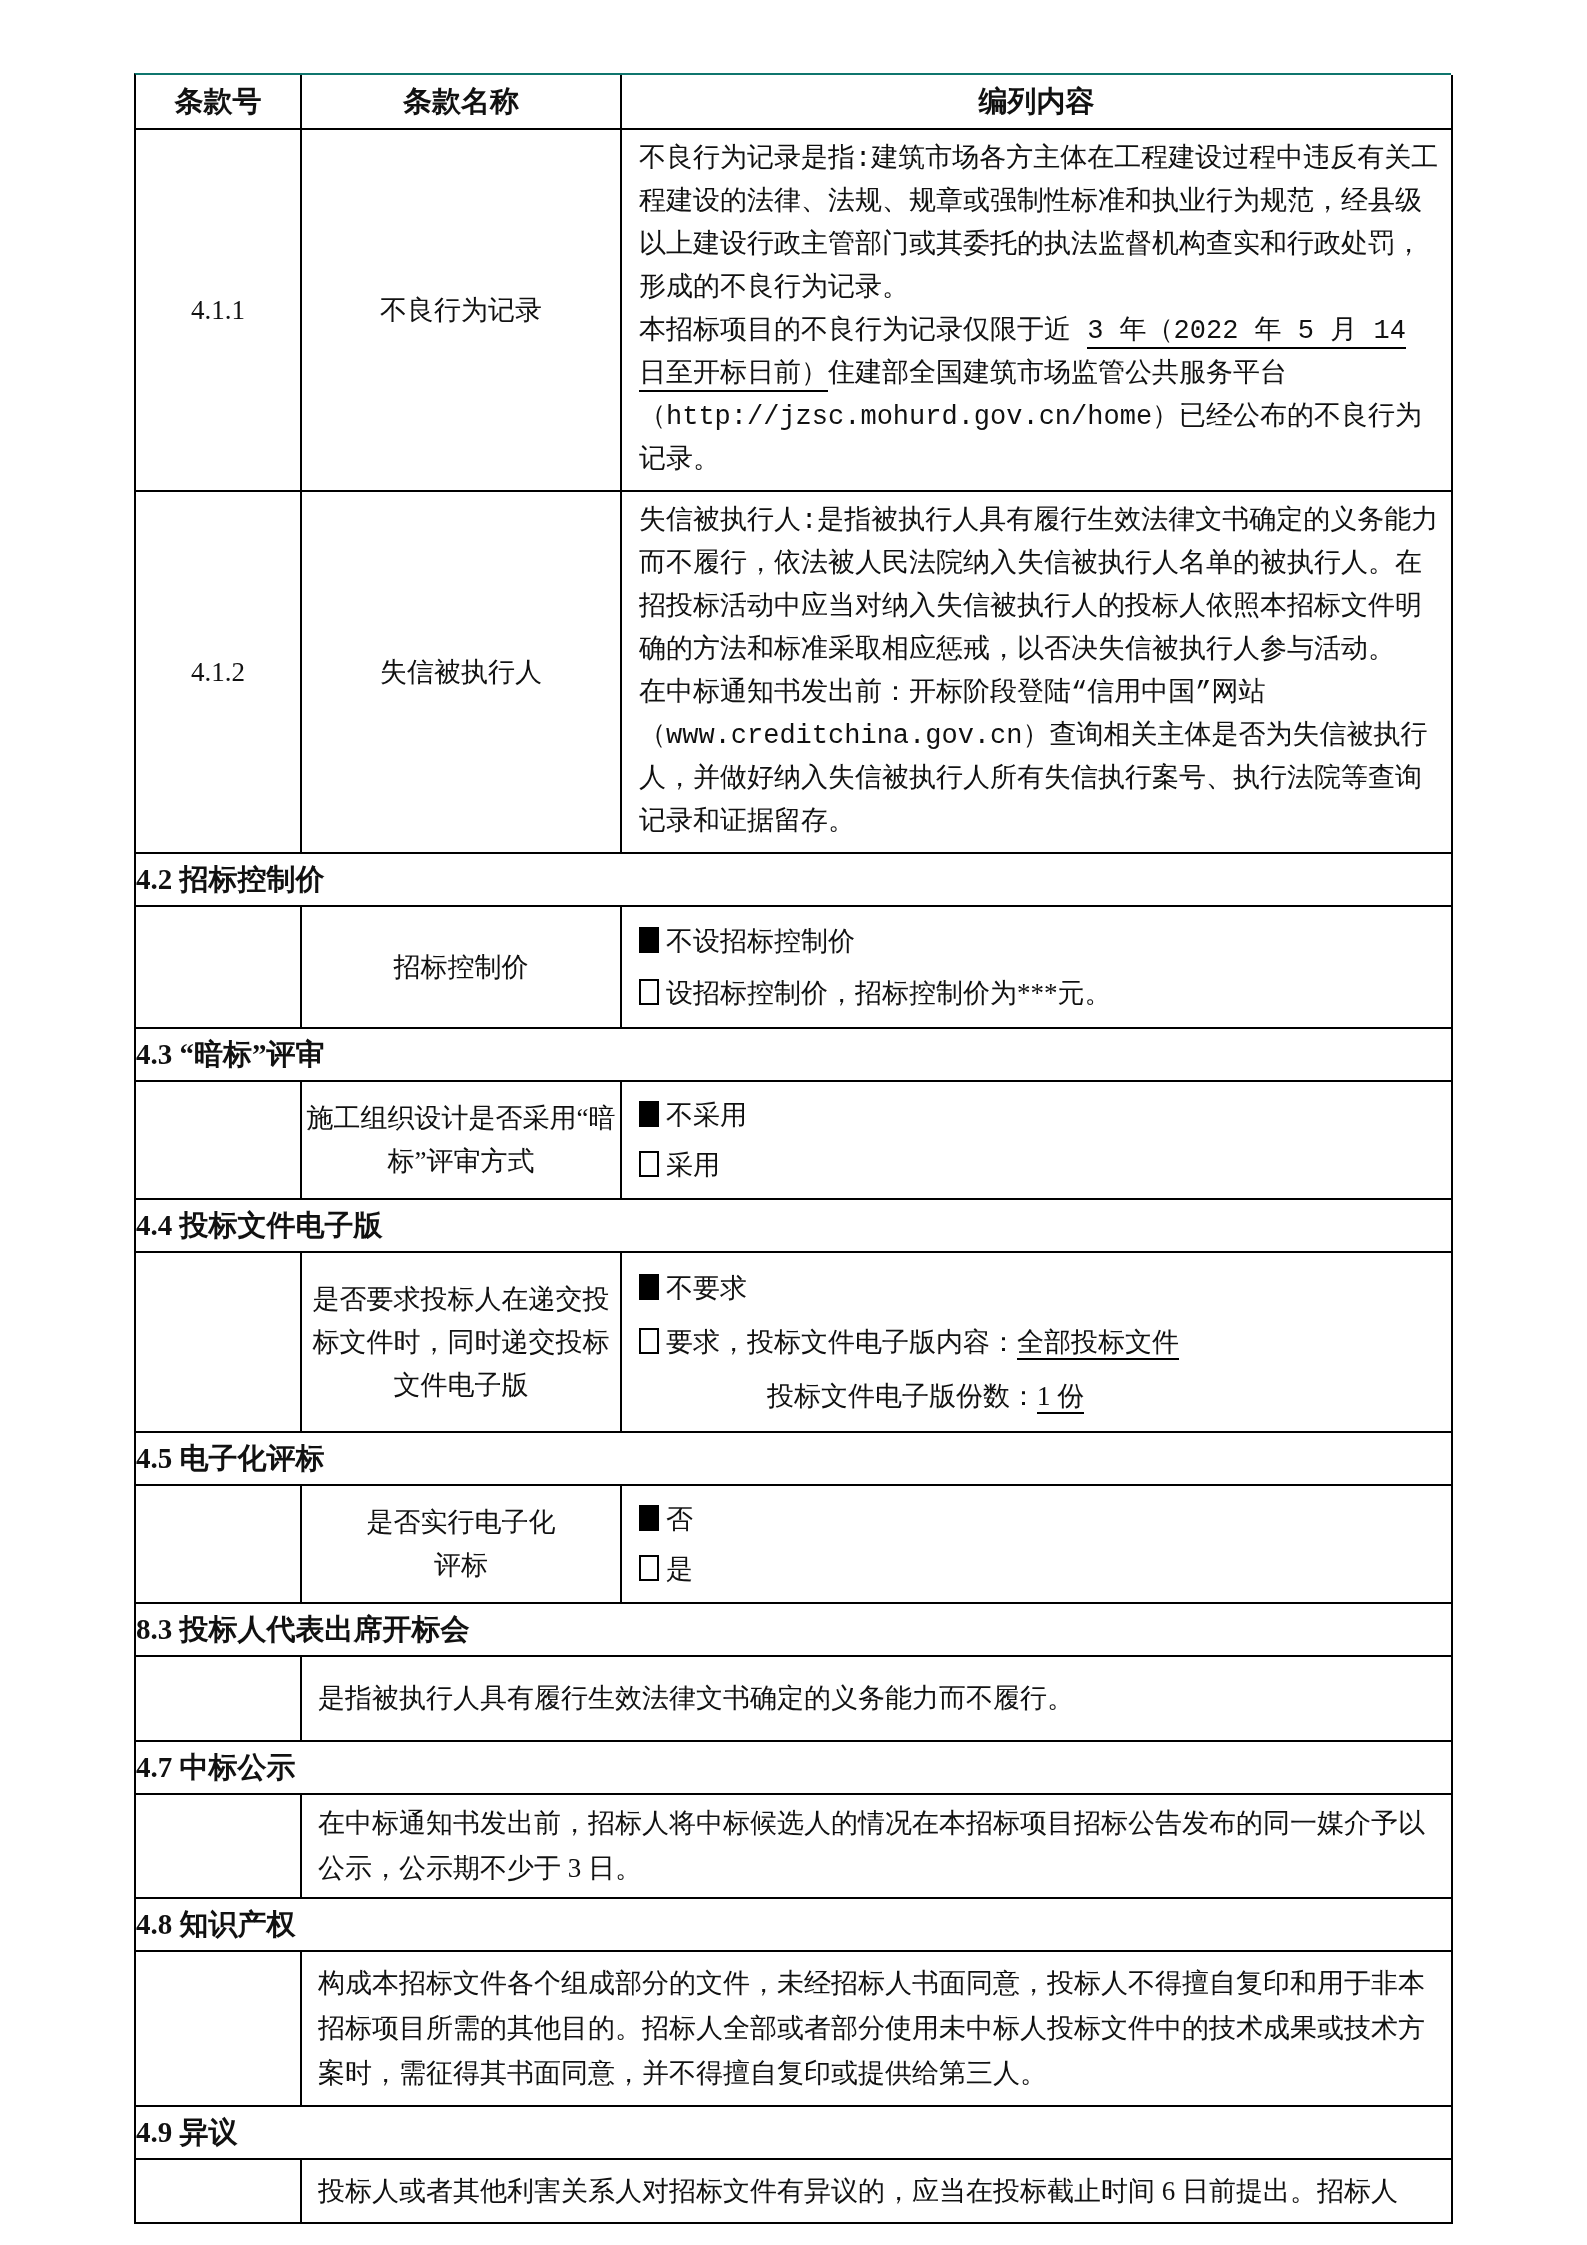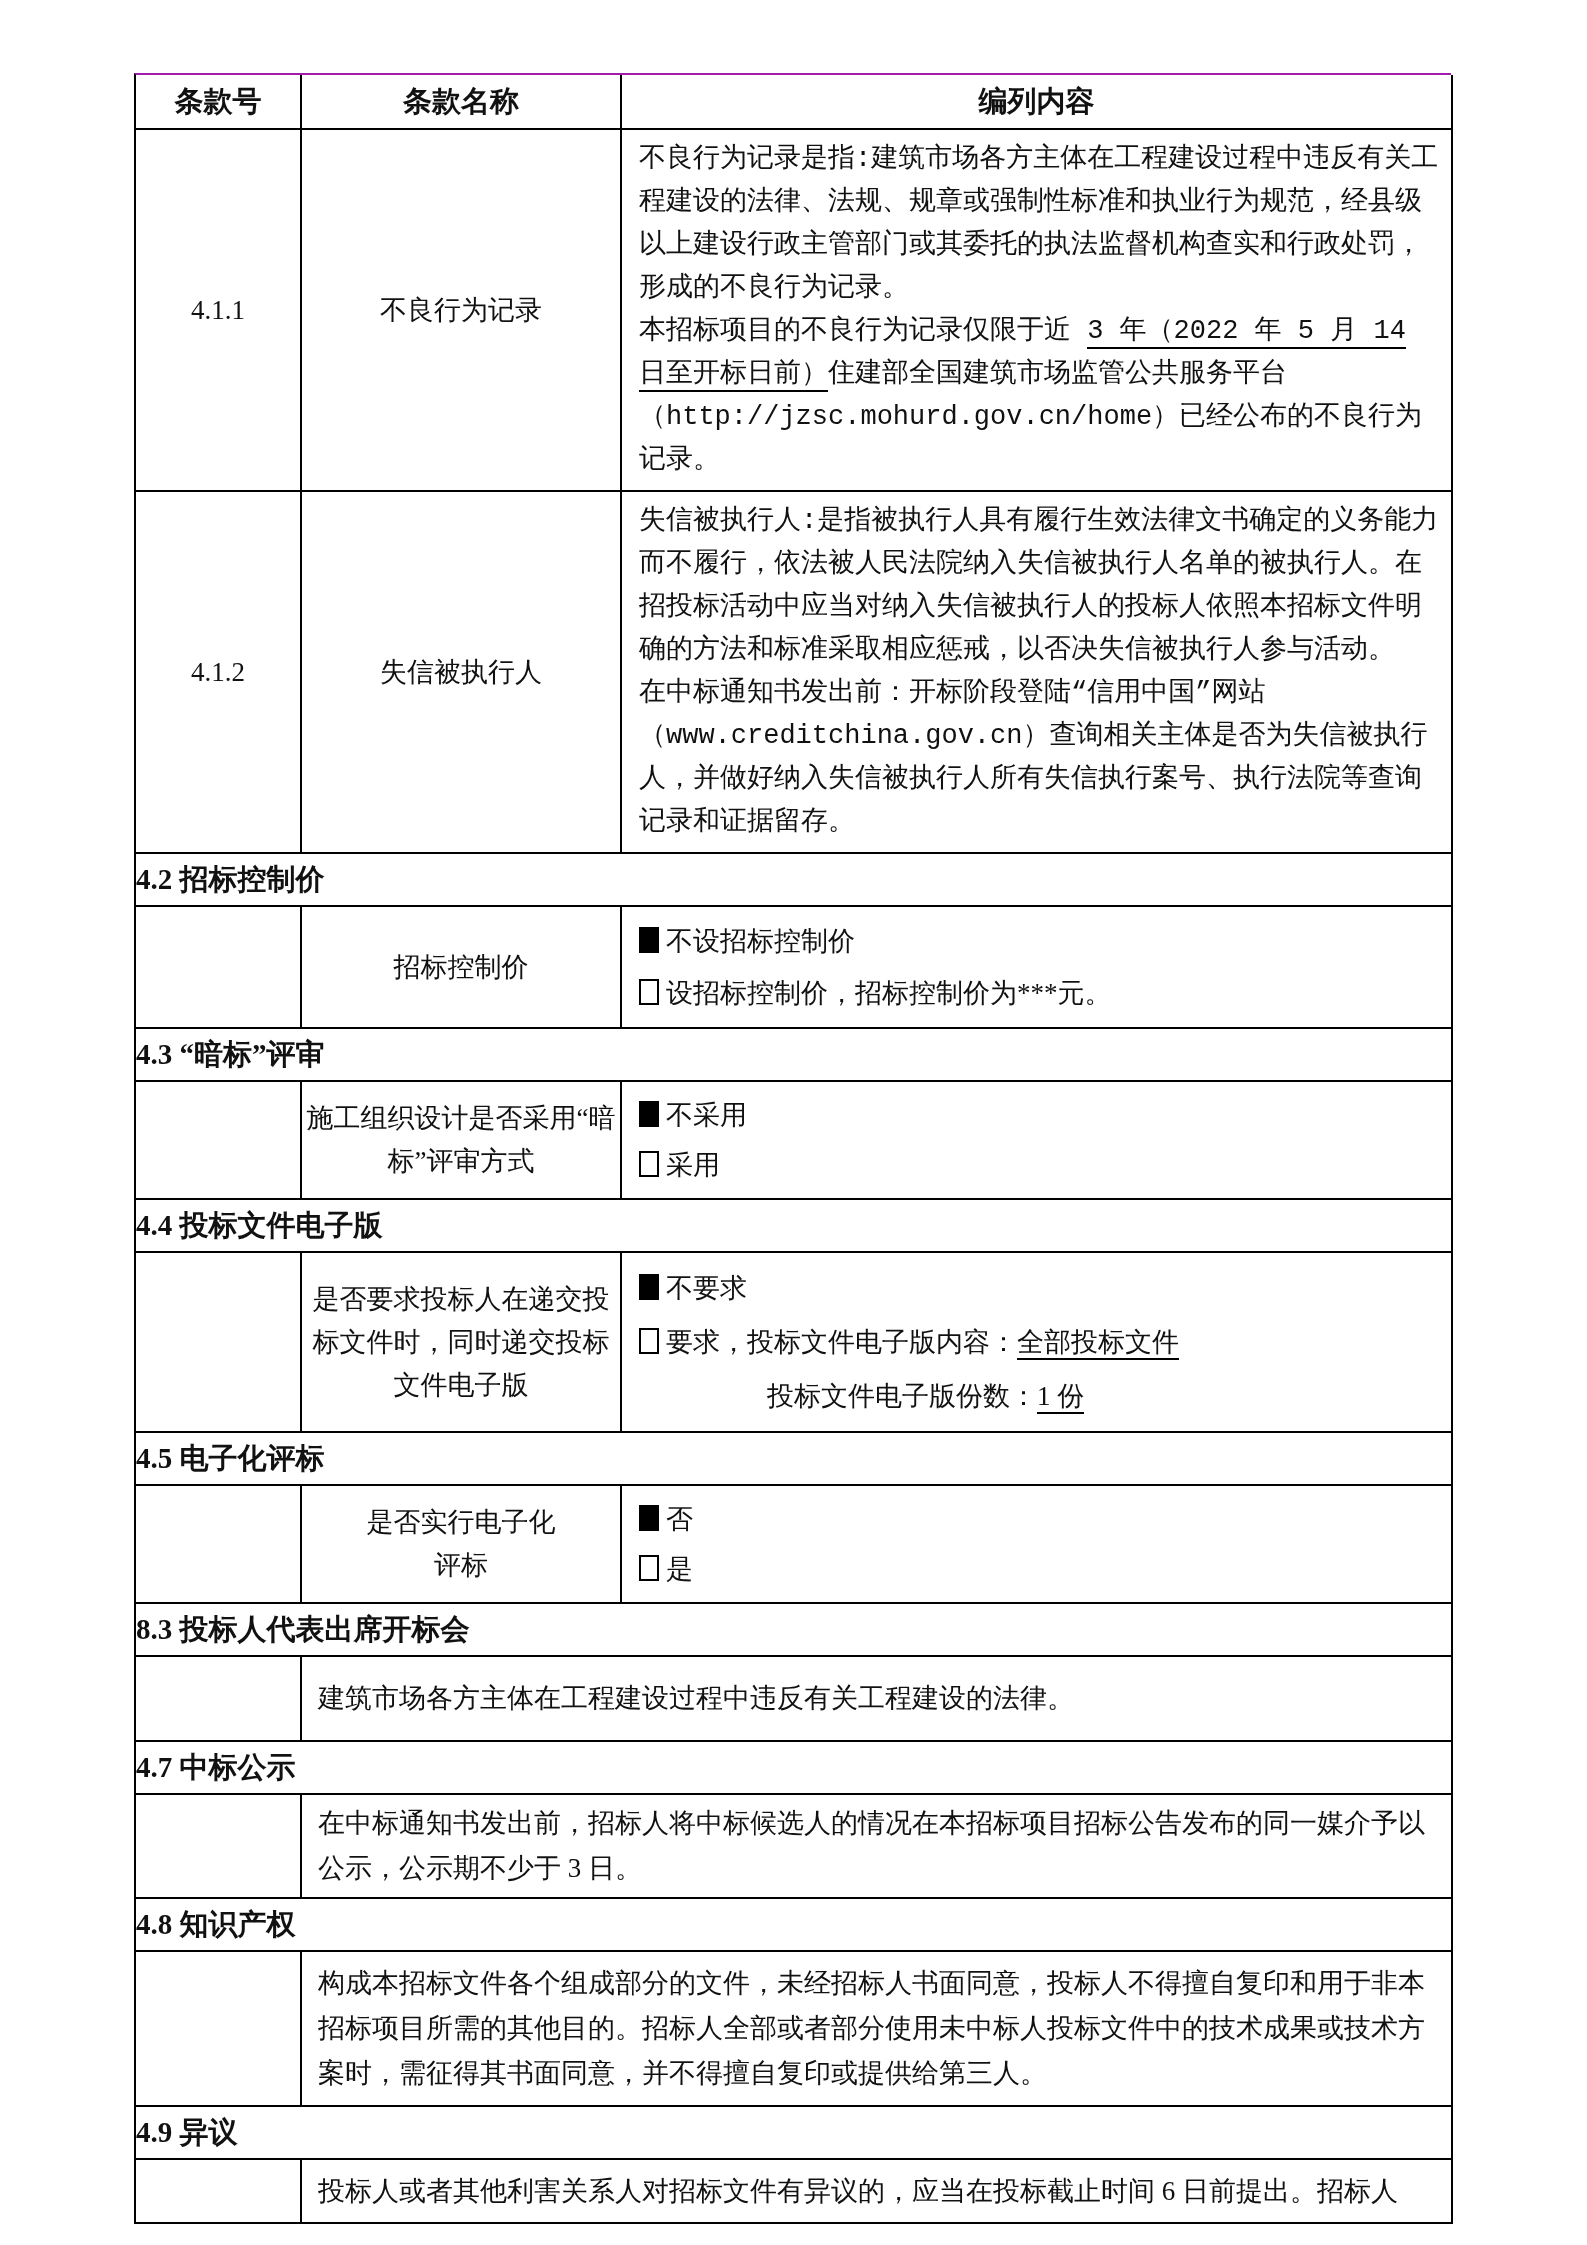--- a/index.html
+++ b/index.html
@@ -10,21 +10,21 @@
     color:#111;
     overflow:hidden;
     position:relative;
   }
   .doc-table{
     position:absolute;
     left:134px; top:73px;
     width:1317px;
     display:grid;
     grid-template-columns:166px 320px 831px;
-    border-top:2px solid #a21caf;
+    border-top:2px solid #0f766e;
     border-left:2px solid #000;
     box-sizing:border-box;
   }
   .cell{
     border-right:2px solid #000;
     border-bottom:2px solid #000;
     box-sizing:border-box;
     font-size:27px;
     line-height:43px;
   }
@@ -139,21 +139,21 @@
   <div class="cell r45"></div>
   <div class="cell c-center r45 name2">是否实行电子化
 评标</div>
   <div class="cell content r45 opts opt-tight">
     <div class="opt"><span class="cb checked"></span><span>否</span></div>
     <div class="opt"><span class="cb"></span><span>是</span></div>
   </div>
 
   <div class="cell section">8.3 投标人代表出席开标会</div>
   <div class="cell r46"></div>
-  <div class="cell merged r46">建筑市场各方主体在工程建设过程中违反有关工程建设的法律。</div>
+  <div class="cell merged r46">是指被执行人具有履行生效法律文书确定的义务能力而不履行。</div>
 
   <div class="cell section">4.7 中标公示</div>
   <div class="cell r47"></div>
   <div class="cell merged r47">在中标通知书发出前，招标人将中标候选人的情况在本招标项目招标公告发布的同一媒介予以公示，公示期不少于 3 日。</div>
 
   <div class="cell section">4.8 知识产权</div>
   <div class="cell r48"></div>
   <div class="cell merged r48">构成本招标文件各个组成部分的文件，未经招标人书面同意，投标人不得擅自复印和用于非本招标项目所需的其他目的。招标人全部或者部分使用未中标人投标文件中的技术成果或技术方案时，需征得其书面同意，并不得擅自复印或提供给第三人。</div>
 
   <div class="cell section">4.9 异议</div>

